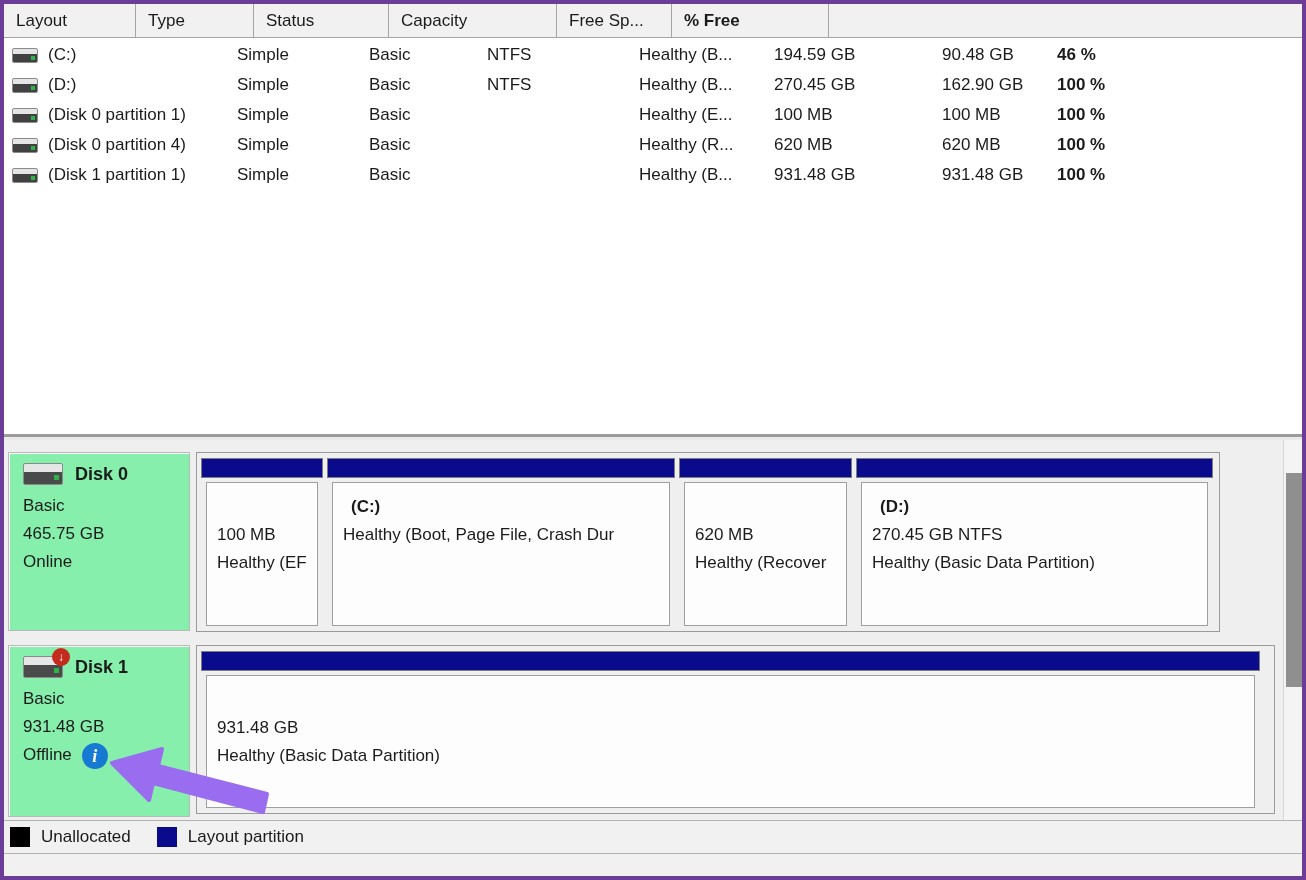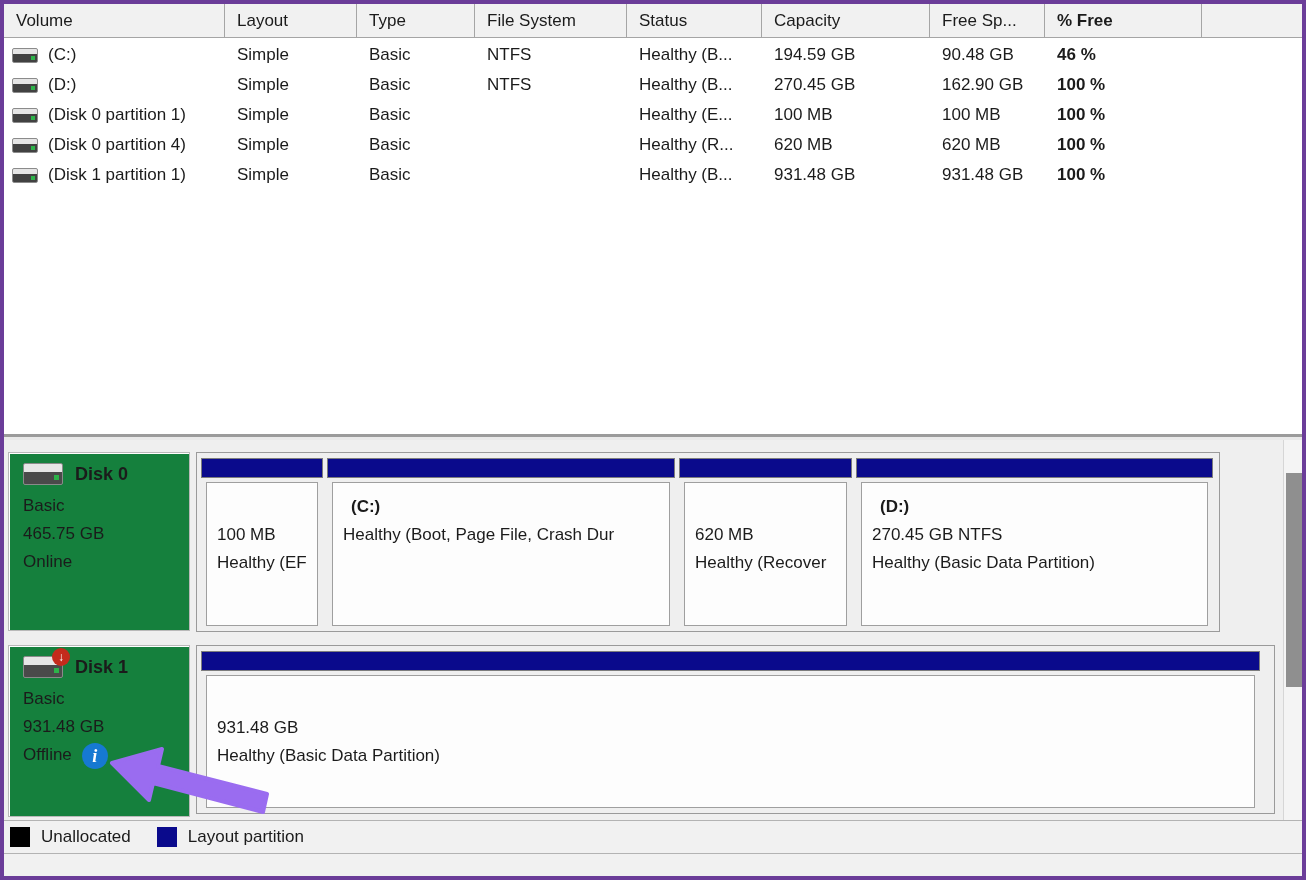--- a/index.html
+++ b/index.html
@@ -20,21 +20,21 @@
   .vrow{position:absolute;left:0;width:1298px;height:30px;display:flex;align-items:center;background:#ffffff;}
   .cell{box-sizing:border-box;padding-left:12px;white-space:nowrap;overflow:hidden;flex:none;}
   .cell.c-vol{display:flex;align-items:center;padding-left:8px;}
   .vicon{flex:none;position:relative;width:24px;height:13px;margin-right:10px;border:1px solid #8b8b8b;
          border-radius:2px;background:linear-gradient(180deg,#e5e5e5 0 5px,#414141 5px 100%);}
   .vicon .led{position:absolute;right:2px;bottom:2px;width:4px;height:4px;background:#2db34a;}
   
   .splitter{position:absolute;left:0;top:430px;width:1298px;height:6px;background:#e9e9e9;border-top:3px solid #9b9b9b;box-sizing:border-box;}
   
   .graph{position:absolute;left:0;top:436px;width:1298px;height:436px;background:#efefef;}
-  .disk-panel{position:absolute;left:4px;width:182px;box-sizing:border-box;background:#15803d;
+  .disk-panel{position:absolute;left:4px;width:182px;box-sizing:border-box;background:#86efac;
               border:1px solid #b9b9b9;box-shadow:inset 1px 1px 0 #ffffff;padding:10px 0 0 14px;}
   .disk-title{display:flex;align-items:center;gap:12px;margin-bottom:7px;}
   .disk-name{font-weight:bold;font-size:18px;white-space:nowrap;}
   .disk-line{line-height:28px;white-space:nowrap;}
   .state-line{display:flex;align-items:flex-end;gap:10px;}
   .dicon{position:relative;flex:none;width:38px;height:20px;border:1px solid #8a8a8a;border-radius:2px;
          background:linear-gradient(180deg,#e6e6e6 0 8px,#4a4a4a 8px 100%);}
   .dicon .led{position:absolute;right:3px;bottom:4px;width:5px;height:5px;background:#2db34a;}
   .badge{position:absolute;top:-9px;right:-8px;width:18px;height:18px;border-radius:50%;
          display:flex;align-items:center;justify-content:center;
@@ -62,24 +62,22 @@
   
   .arrow-svg{position:absolute;left:96px;top:741px;width:180px;height:70px;z-index:6;pointer-events:none;}
 </style>
 </head>
 <body>
 
 <div class="screen">
 
   <div class="list-pane">
     <div class="lv-header">
-      <div class="hcell c-vol">Volume</div>
       <div class="hcell c-layout">Layout</div>
       <div class="hcell c-type">Type</div>
-      <div class="hcell c-fs">File System</div>
       <div class="hcell c-status">Status</div>
       <div class="hcell c-cap">Capacity</div>
       <div class="hcell c-free">Free Sp...</div>
       <div class="hcell c-pct">% Free</div>
       <div class="hcell hfill"></div>
     </div>
 
     <div class="vrow" style="top:36px">
       <div class="cell c-vol">
           <span class="vicon">

